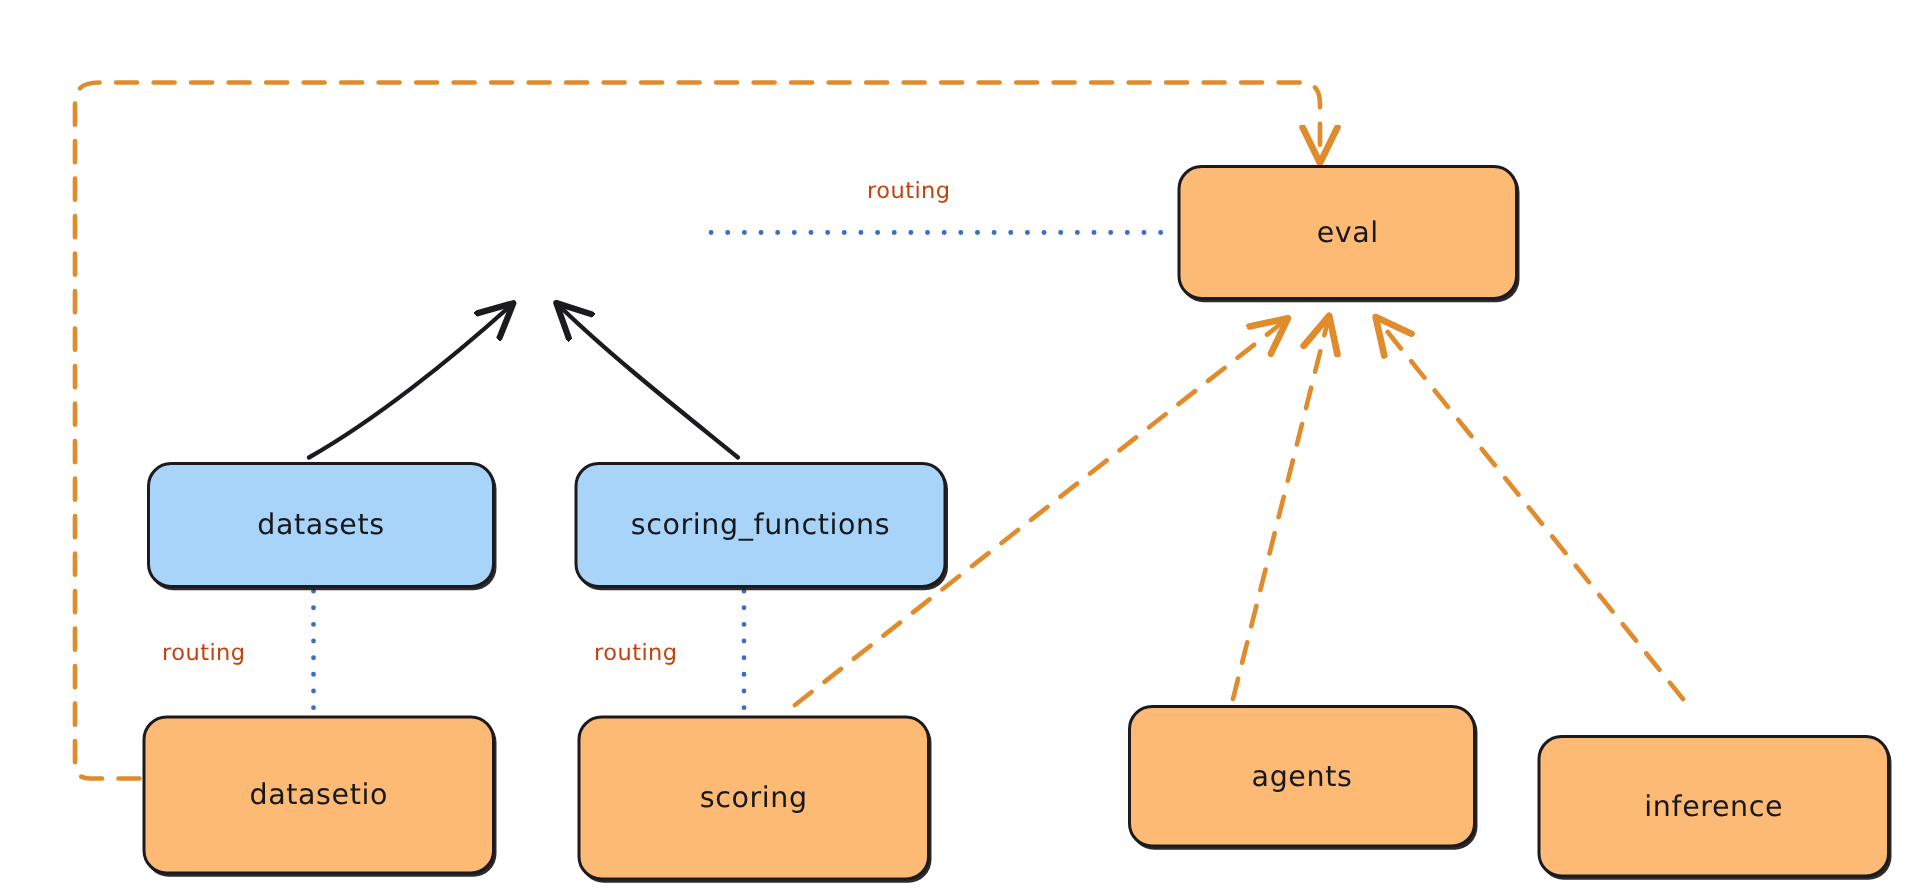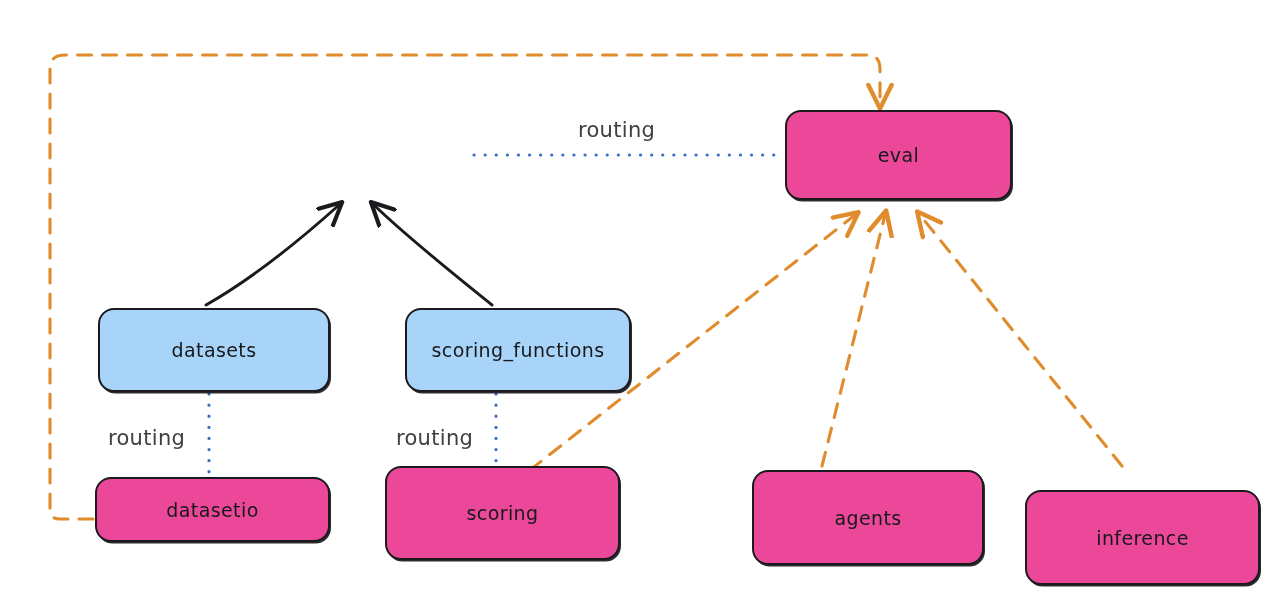--- a/index.html
+++ b/index.html
@@ -40,27 +40,27 @@
     font-size: 19px;
     letter-spacing: 0.4px;
     color: #17181b;
     white-space: nowrap;
     user-select: none;
   }
   .node.api {
     background: #a9d4f9;
   }
   .node.provider {
-    background: #ec4899;
+    background: #fdba74;
   }
   .edge-label {
     position: absolute;
     font-family: "DejaVu Sans", sans-serif;
-    font-size: 21px;
-    color: #404040;
+    font-size: 15px;
+    color: #c2410c;
     letter-spacing: 0.3px;
     white-space: nowrap;
     user-select: none;
   }
 </style>
 </head>
 <body>
 
 <div id="canvas">
 
@@ -107,29 +107,29 @@
 
 
   <div class="node provider" style="left:785px; top:110px; width:227px; height:90px;">
     <span class="node-label">eval</span>
   </div>
 
   <div class="node api" style="left:98px; top:308px; width:232px; height:84px;">
     <span class="node-label">datasets</span>
   </div>
 
-  <div class="node api" style="left:405px; top:308px; width:226px; height:84px;">
+  <div class="node api" style="left:383px; top:308px; width:248px; height:84px;">
     <span class="node-label">scoring_functions</span>
   </div>
 
-  <div class="node provider" style="left:95px; top:477px; width:235px; height:65px;">
+  <div class="node provider" style="left:95px; top:477px; width:235px; height:106px;">
     <span class="node-label">datasetio</span>
   </div>
 
-  <div class="node provider" style="left:385px; top:466px; width:235px; height:94px;">
+  <div class="node provider" style="left:385px; top:477px; width:235px; height:110px;">
     <span class="node-label">scoring</span>
   </div>
 
   <div class="node provider" style="left:708px; top:470px; width:232px; height:95px;margin-left:44px;">
     <span class="node-label">agents</span>
   </div>
 
   <div class="node provider" style="left:1025px; top:470px; width:235px; height:95px;margin-top:20px;">
     <span class="node-label">inference</span>
   </div>

